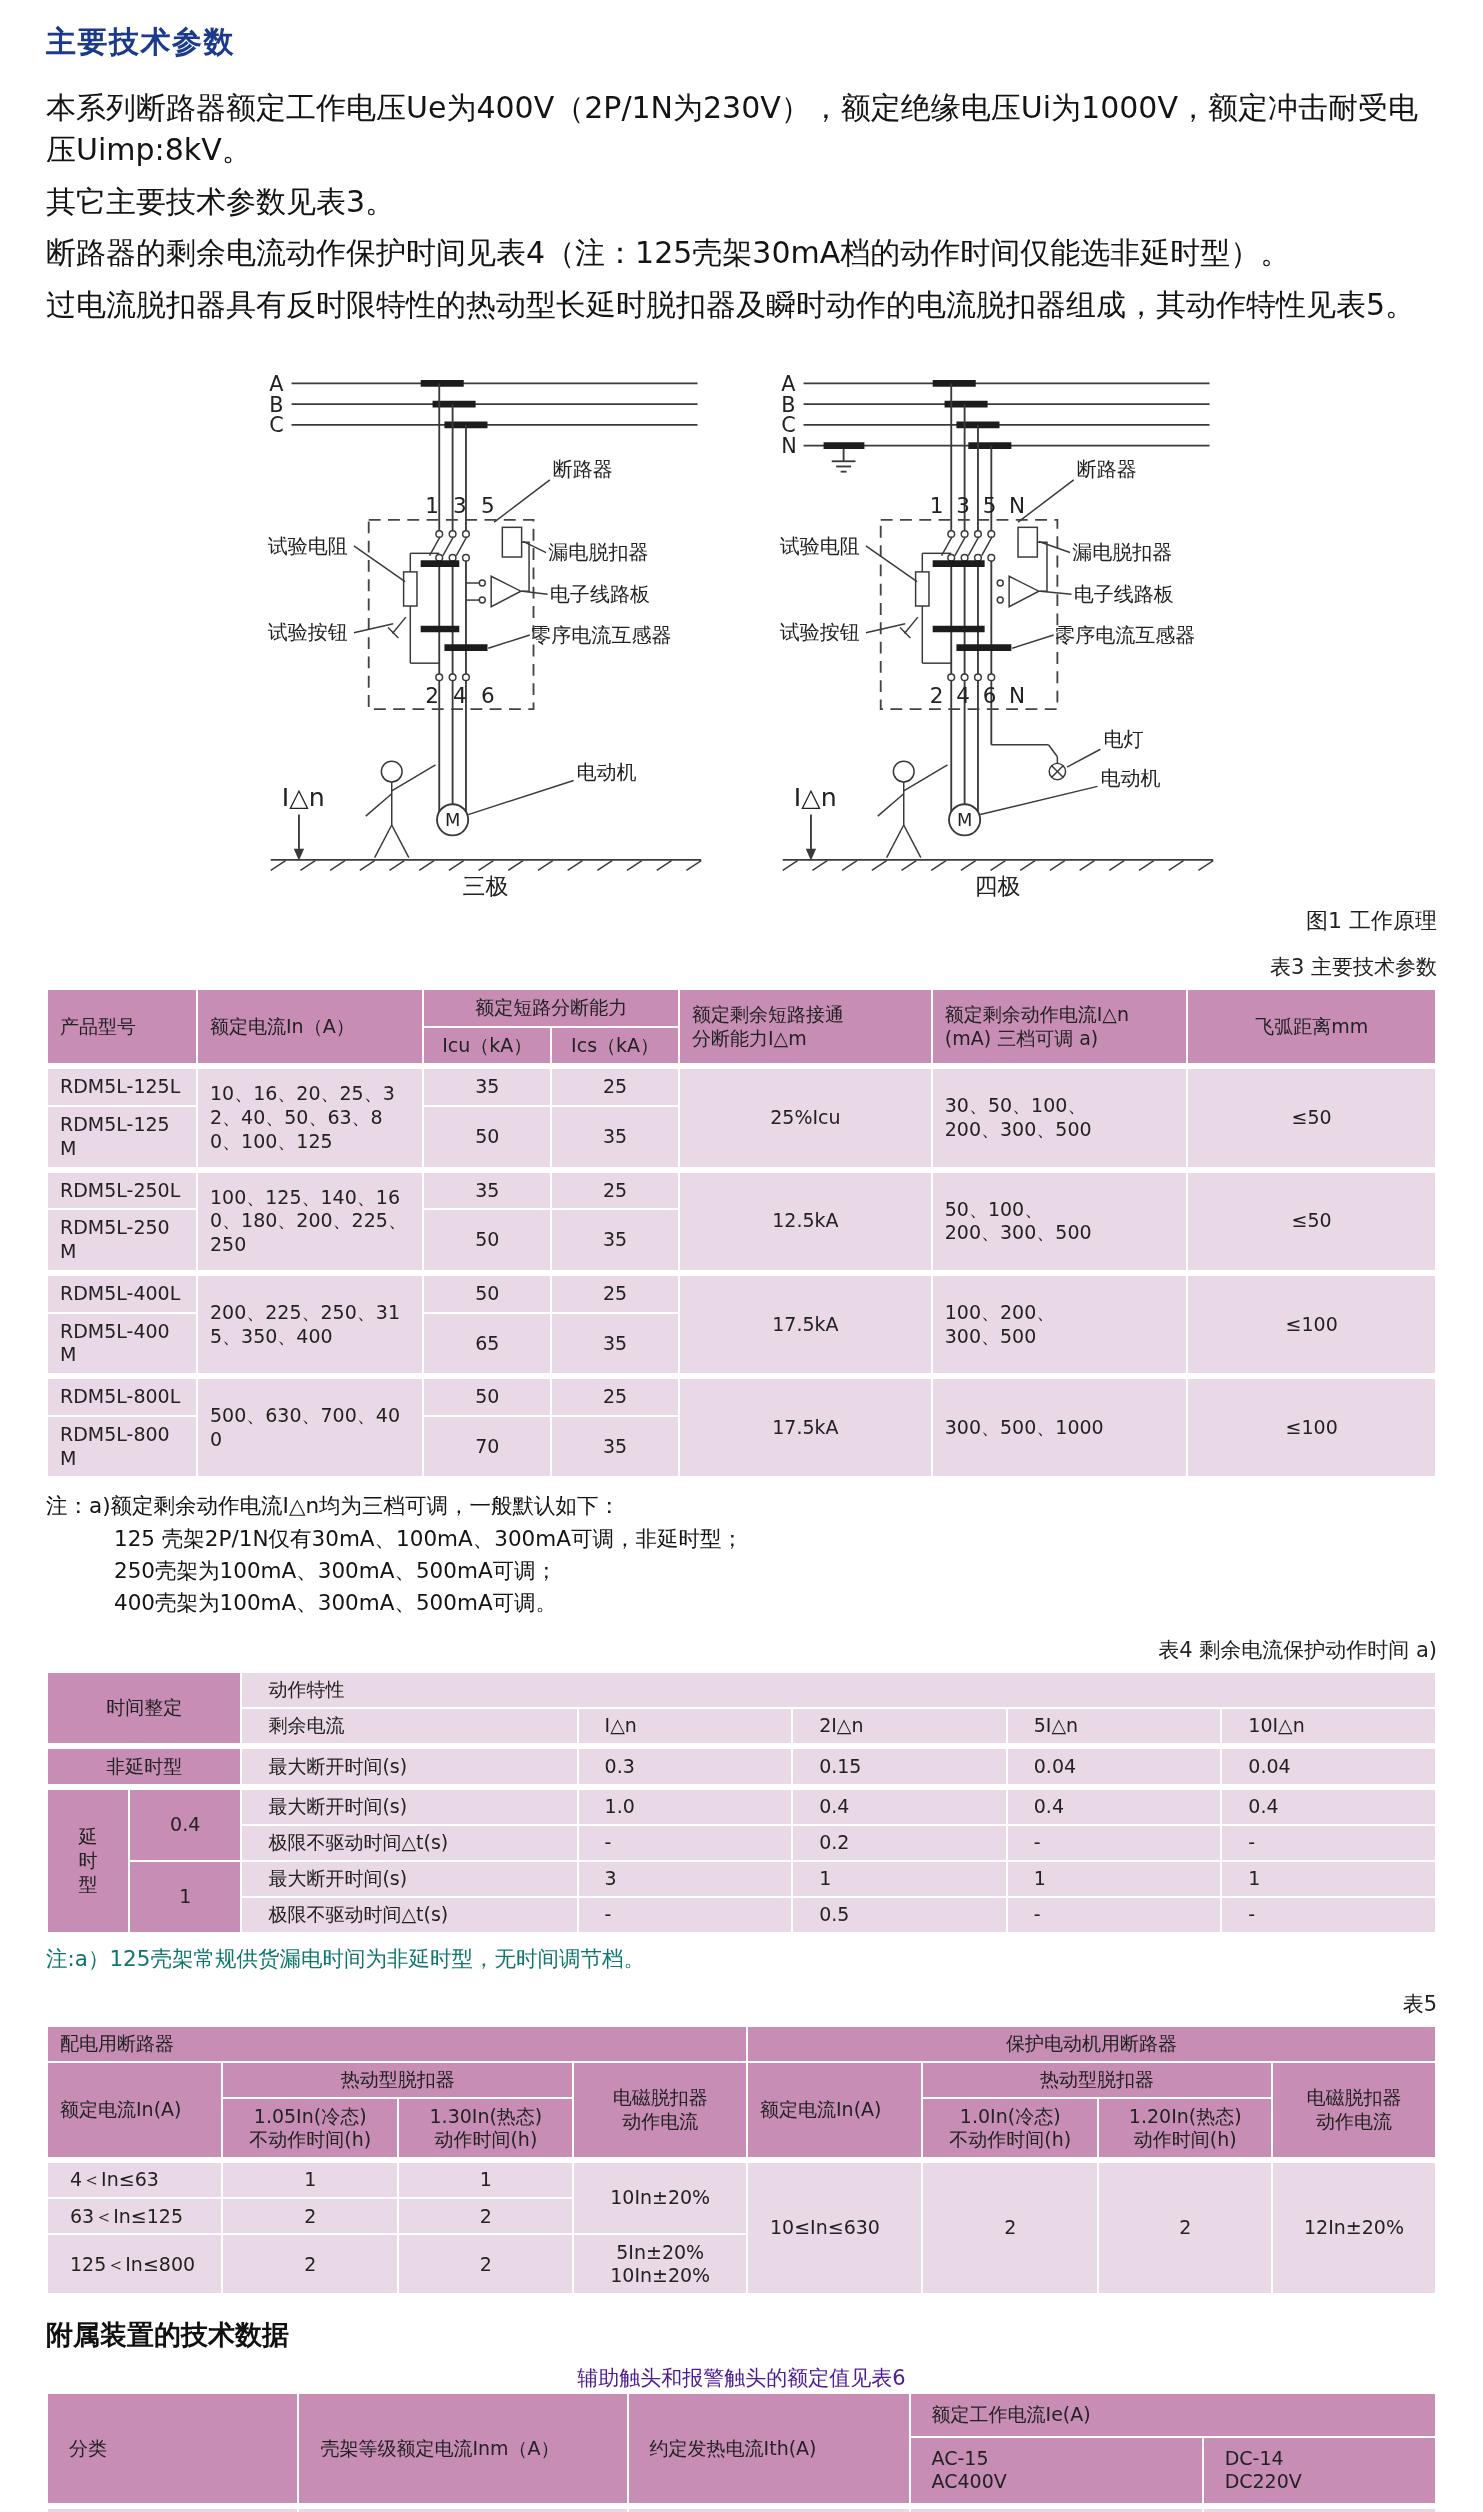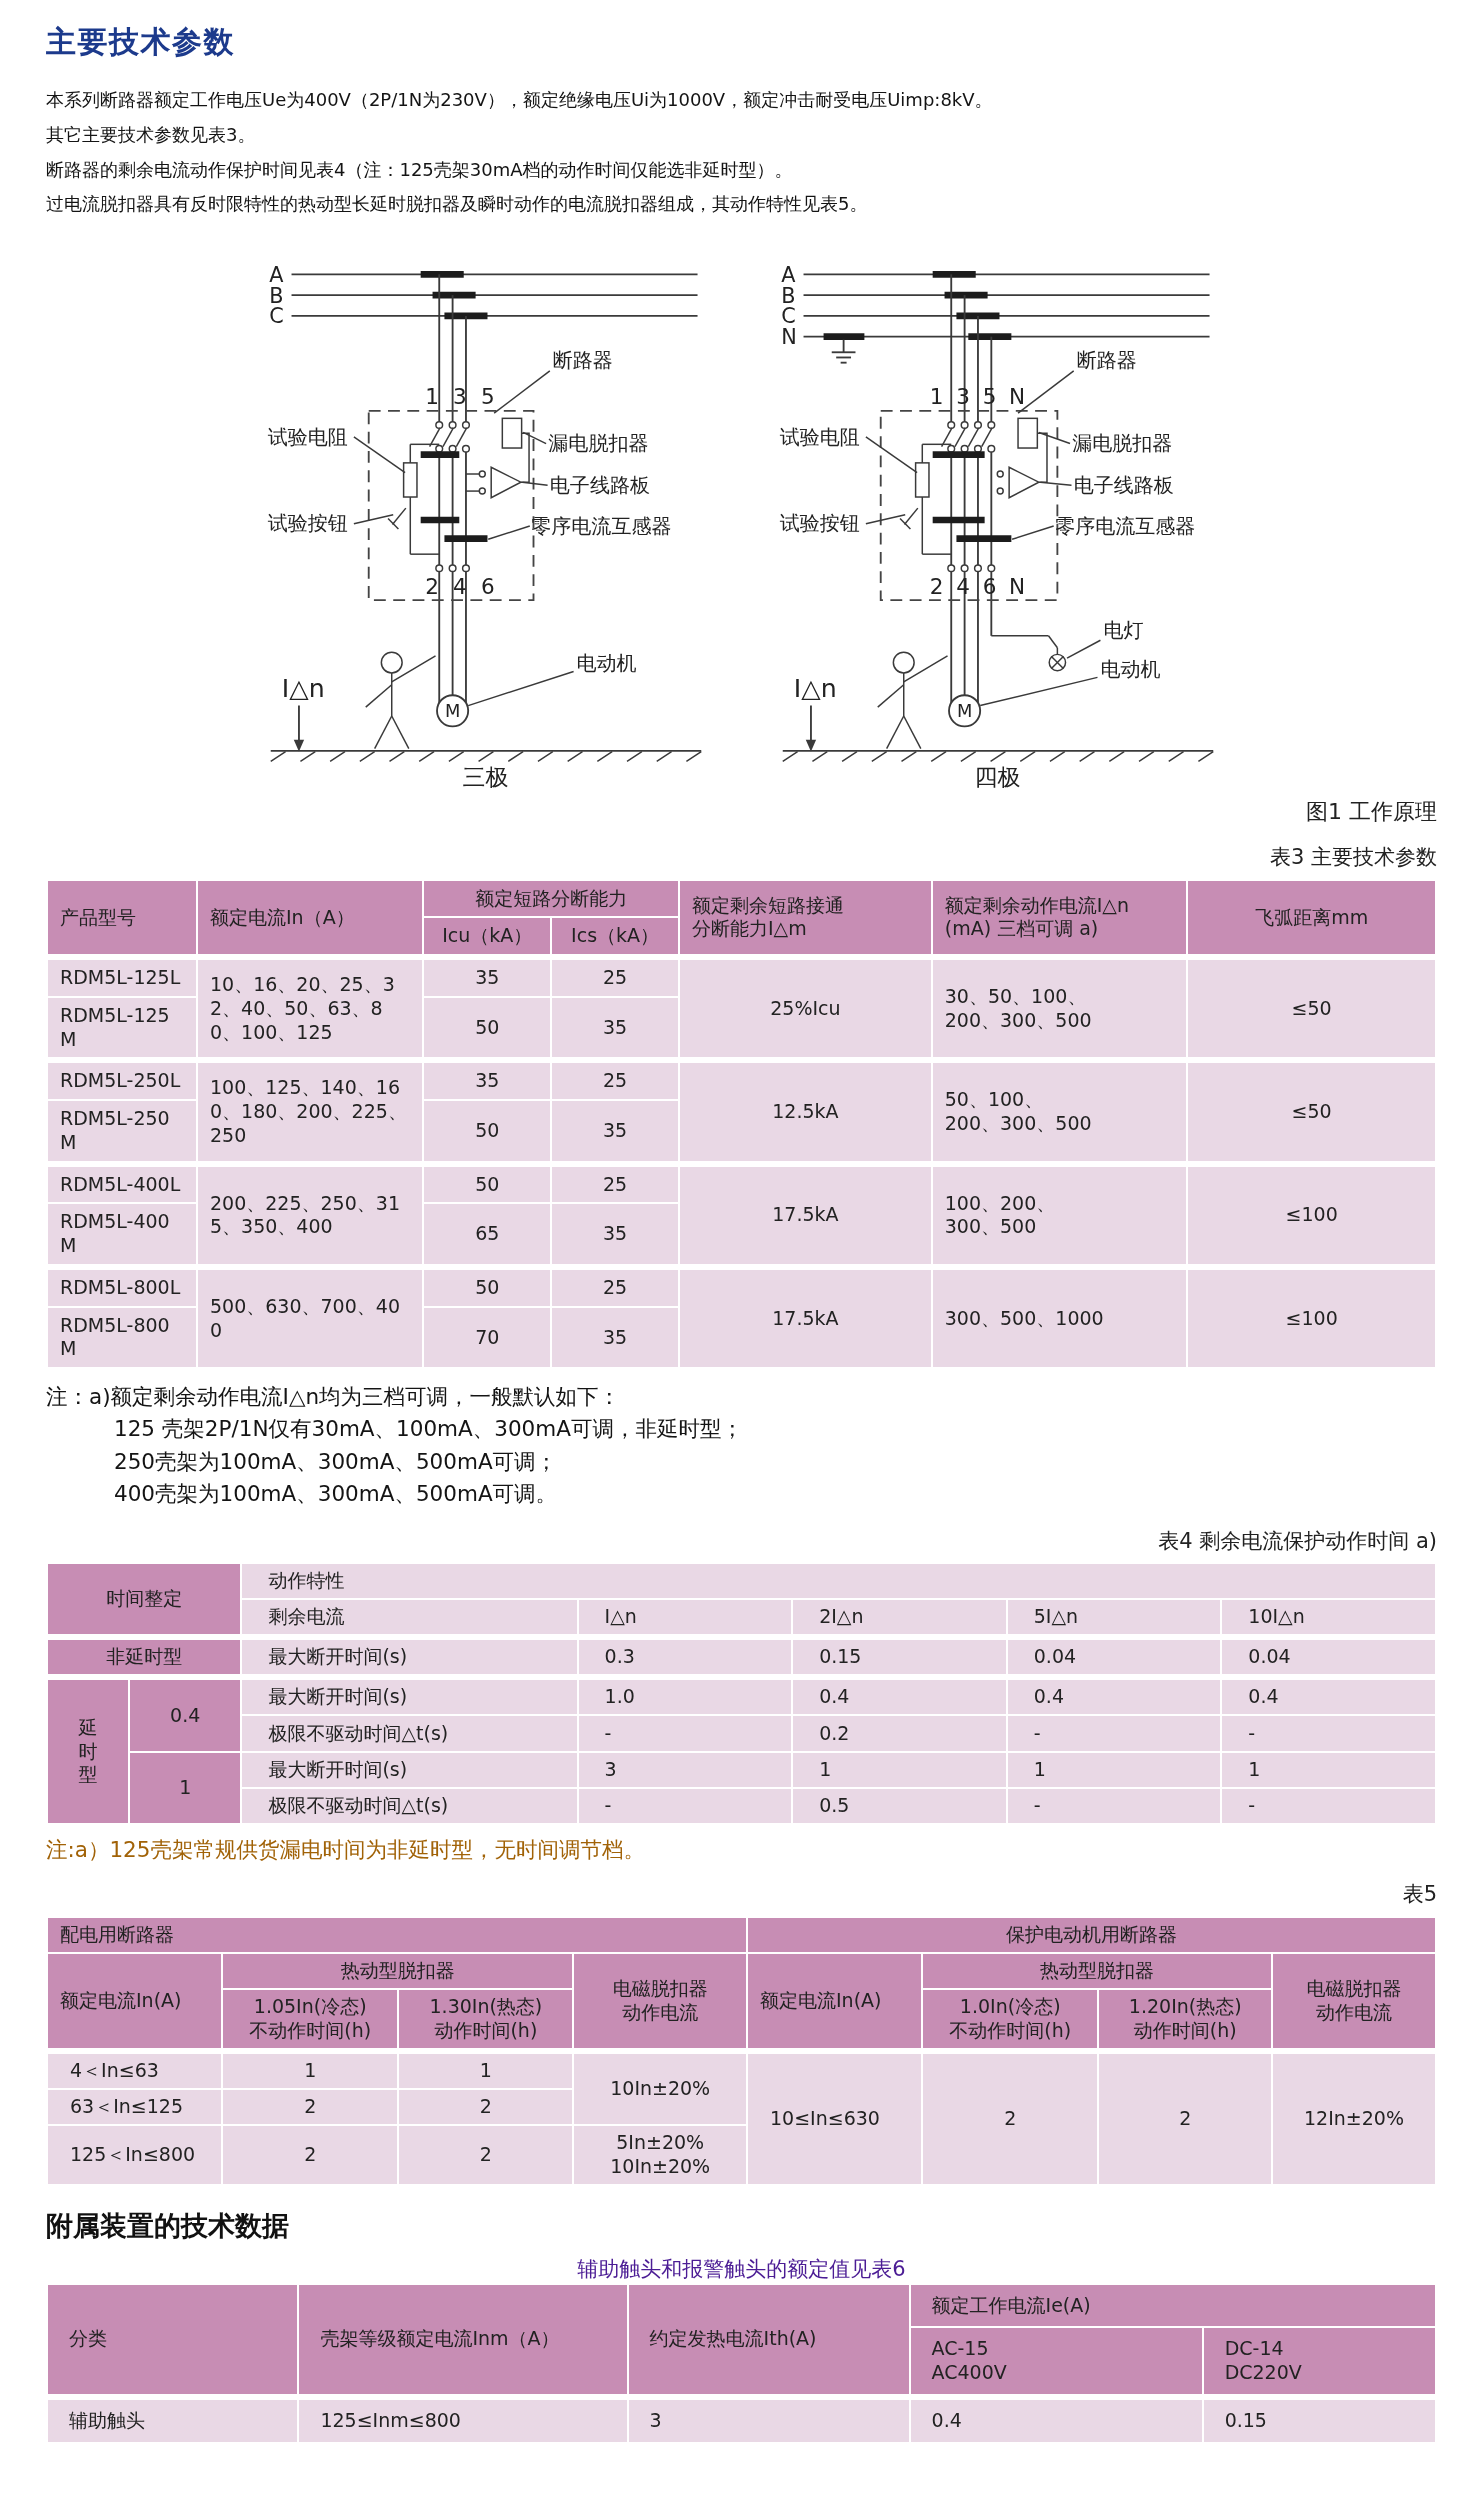--- a/index.html
+++ b/index.html
@@ -1,20 +1,20 @@
 <!DOCTYPE html>
 <html style="font-size:12px"><head>
 <meta charset="utf-8">
 <style>
   html,body{margin:0;padding:0;background:#ffffff;}
   body{width:1483px;height:2512px;overflow:hidden;
        font-family:"DejaVu Sans","Liberation Sans",sans-serif;color:#1d1d1d;}
   .page{padding:0 46px;position:relative;}
   .doc-title{margin-top:22px;font-size:30px;font-weight:bold;color:#1c3a8c;letter-spacing:1.5px;}
-  .para{margin:9.6px 0 0 0;font-size:18px;line-height:1.4;color:#141414;}
+  .para{margin:9.6px 0 0 0;font-size:30px;line-height:1.4;color:#141414;}
   .paras{margin-top:24px;}
   
   .fig-row{margin-top:18px;display:flex;justify-content:center;gap:22px;}
   .fig-captions{display:flex;justify-content:center;gap:22px;font-size:23px;color:#222;}
   .fig-captions span{width:490px;text-align:center;}
   .fig-title{text-align:right;font-size:22px;color:#222;margin-top:4.5px;}
   svg text{font-family:"DejaVu Sans","Liberation Sans",sans-serif;}
   
   .tcap{ text-align:right;font-size:21px;color:#222;margin:16.3px 0 7.4px 0;}
   .t{width:100%;border-collapse:collapse;table-layout:fixed;}
@@ -26,21 +26,21 @@
   .left{text-align:left;}
   .pre{white-space:pre-line;line-height:1.3;}
   .gsep td{border-top:6.7px solid #ffffff;}
   .t3 td.idn{text-align:left;}
   .t3 td{padding-top:6px;padding-bottom:6px;}
   .t4 td{padding-left:26px;}
   .t4 td.hd{padding-left:12px;}
   .vtext{white-space:pre-line;line-height:1.3;text-align:center;}
   .notes{margin-top:12px;font-size:21.5px;line-height:1.5;color:#141414;}
   .notes .indent{padding-left:68px;}
-  .note-line{margin-top:10.4px;font-size:21.5px;color:#a16207;}
+  .note-line{margin-top:10.4px;font-size:21.5px;color:#0f766e;}
   .sec-title{margin-top:22px;font-size:27px;font-weight:600;color:#111;}
   .intro-right{text-align:center;font-size:21px;color:#4c1d95;margin-top:10.4px;}
   .t5 .rng{padding-left:22px;}
   .gap2{line-height:1.8;}
   .t6 td{padding-top:9px;padding-bottom:9px;padding-left:21px;}
 </style>
 </head>
 <body>
 
 <div class="page">

